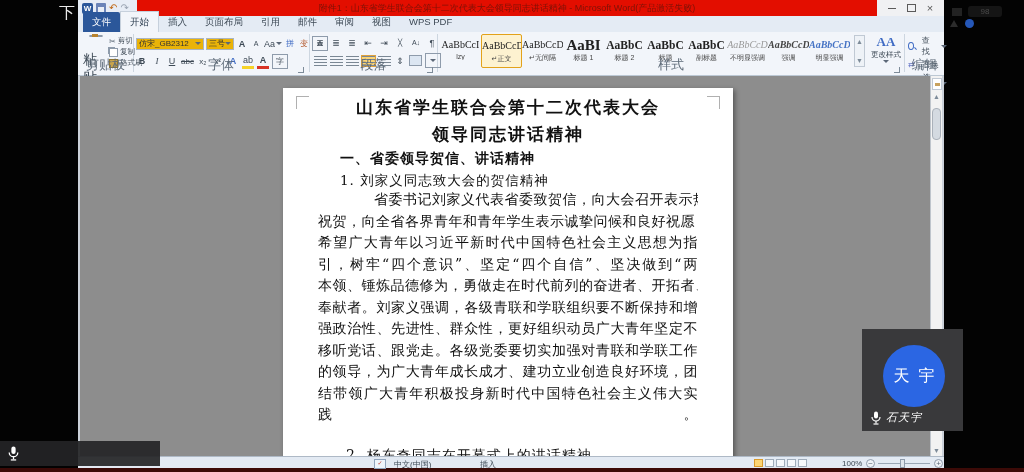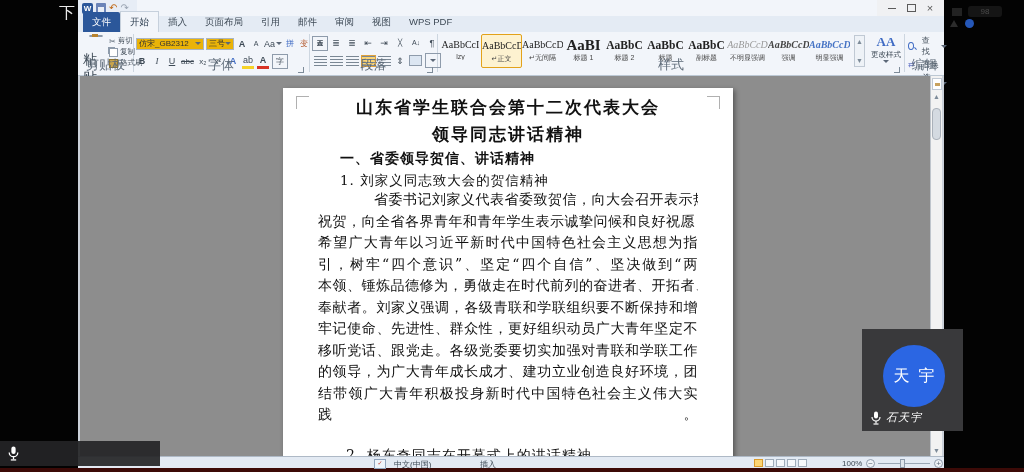--- a/index.html
+++ b/index.html
@@ -175,20 +175,21 @@
 
   <div class="a win">
 
     <div class="a titlebar">
       <div class="a qat">
         <div class="wicon">W</div>
         <div class="saveicon"></div>
         <div class="undo">↶</div>
         <div class="redo">↷</div>
       </div>
+      <div class="a tb-red">附件1：山东省学生联合会第十二次代表大会领导同志讲话精神 - Microsoft Word(产品激活失败)</div>
       <div class="a tb-ctl">
         <div class="ctl-min"></div>
         <div class="ctl-max"></div>
         <div class="ctl-close">×</div>
       </div>
     </div>
 
     <div class="a tabrow">
 
         <div class="tab t-file"><span>文件</span></div>
@@ -392,21 +393,21 @@
         <div class="dochead" style="top:62px">一、省委领导贺信、讲话精神</div>
         <div class="docsub" style="top:84px">1. 刘家义同志致大会的贺信精神</div>
         <div class="bodylines">
 
         <div class="bline">省委书记刘家义代表省委致贺信，向大会召开表示热烈</div>
             <div class="bline">祝贺，向全省各界青年和青年学生表示诚挚问候和良好祝愿，</div>
             <div class="bline">希望广大青年以习近平新时代中国特色社会主义思想为指</div>
             <div class="bline">引，树牢“四个意识”、坚定“四个自信”、坚决做到“两</div>
             <div class="bline">本领、锤炼品德修为，勇做走在时代前列的奋进者、开拓者、</div>
             <div class="bline">奉献者。刘家义强调，各级青联和学联组织要不断保持和增</div>
-            <div class="bline">牢记使命、先进性、群众性，更好组织动员广大青年坚定不</div>
+            <div class="bline">强政治性、先进性、群众性，更好组织动员广大青年坚定不</div>
             <div class="bline">移听党话、跟党走。各级党委要切实加强对青联和学联工作</div>
             <div class="bline">的领导，为广大青年成长成才、建功立业创造良好环境，团</div>
             <div class="bline">结带领广大青年积极投身新时代中国特色社会主义伟大实</div>
             <div class="bline">践。</div>
           </div>
         <div class="bpartial">2. 杨东奇同志在开幕式上的讲话精神</div>
       </div>
     </div>
   </div>
 

